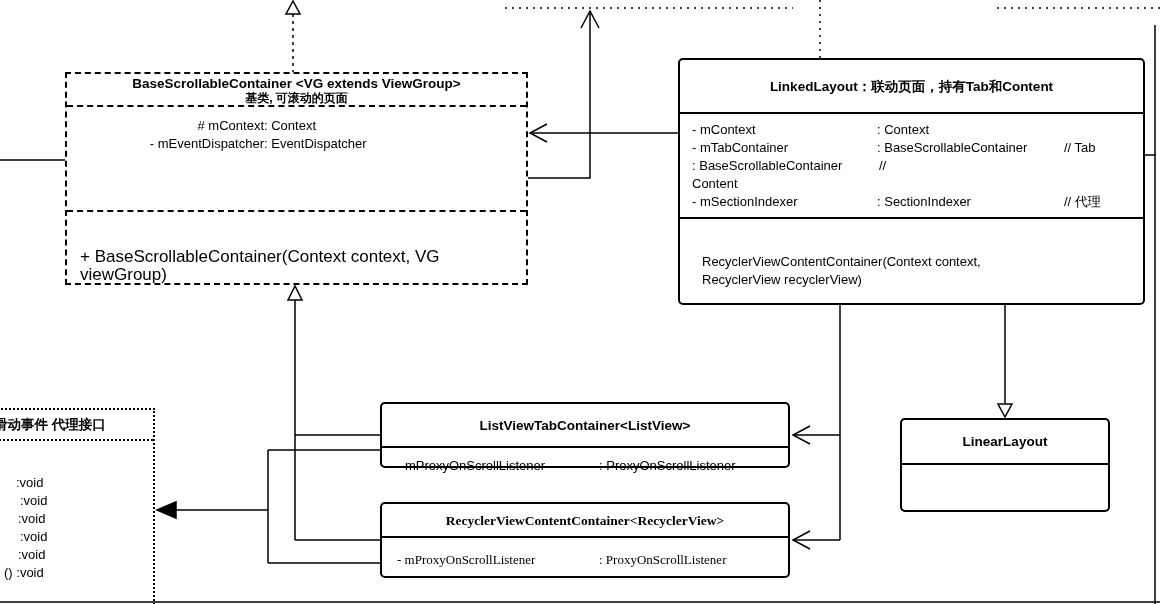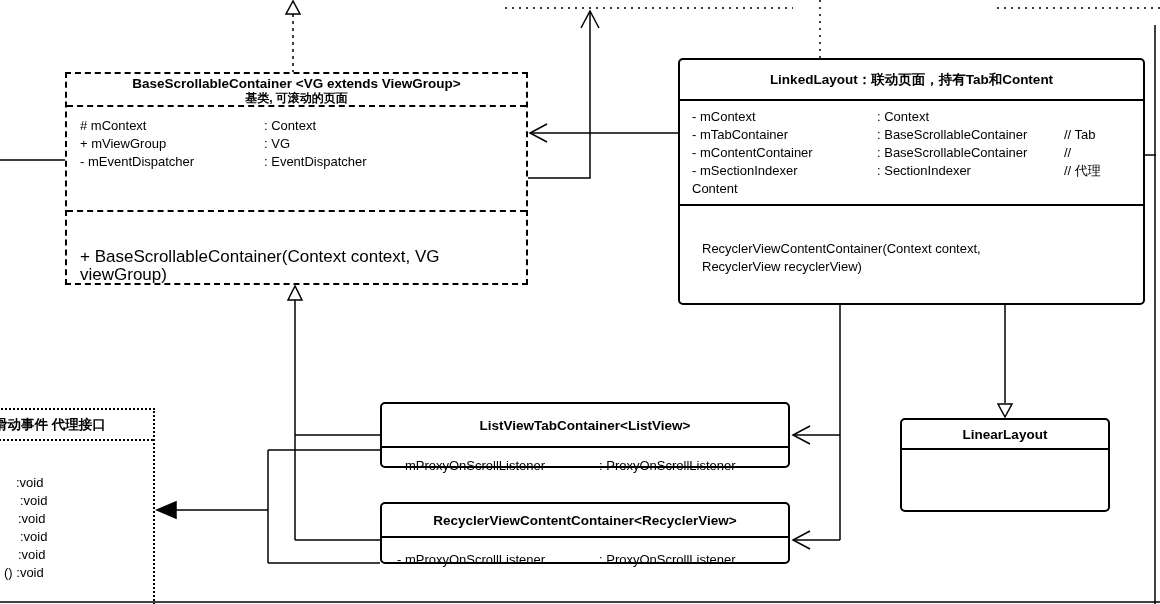--- a/index.html
+++ b/index.html
@@ -17,46 +17,46 @@
   .frow { display:flex; font-size:13px; line-height:18px; white-space:nowrap; }
   .frow .fname { flex:0 0 auto; }
   .frow .ftype { flex:0 0 auto; }
   .frow .fcomment { flex:0 0 auto; }
 
   
   #bsc { left:65px; top:72px; width:463px; height:213px; border-style:dashed; border-radius:0; }
   #bsc .title { height:28px; padding-top:3px; border-bottom:2px dashed #000; }
   #bsc .title .t2 { font-size:12px; }
   #bsc .fields { height:93px; padding:10px 0 0 13px; border-top:none; }
-  #bsc .frow .fname { width:184px; }
+  #bsc .frow .fname { width:184px;text-align:right; }
   #bsc .methods { border-top:2px dashed #000; padding:36px 0 0 13px; font-size:17px; line-height:18px; }
 
   
   #ll { left:678px; top:58px; width:467px; height:247px; }
-  #ll .title { height:39px; }
+  #ll .title { height:52px; }
   #ll .fields { height:105px; padding:7px 0 0 12px; }
   #ll .frow .fname { width:185px; }
   #ll .frow .ftype { width:187px; }
   #ll .methods { height:103px; padding:34px 12px 0 22px; font-size:13px; line-height:18px; }
 
   
   #lvtc { left:380px; top:402px; width:410px; height:66px; }
   #lvtc .title { height:42px; }
   #lvtc .fields { padding:9px 0 0 15px; }
   #lvtc .frow .fname { width:202px; }
 
   
-  #rvcc { left:380px; top:502px; width:410px; height:62px; }
+  #rvcc { left:380px; top:502px; width:410px; height:76px;font-family:Liberation Serif, serif; }
   #rvcc .title { height:32px; }
   #rvcc .fields { padding:13px 0 0 15px; }
   #rvcc .frow .fname { width:202px; }
 
   
   #lin { left:900px; top:418px; width:210px; height:94px; }
-  #lin .title { height:28px; }
+  #lin .title { height:43px; }
   #lin .body { height:58px; border-top:2px solid #000; }
 
   
   #spi { left:-70px; top:408px; width:225px; height:260px; border:2px dotted #000; border-radius:0; }
   #spi .title { height:29px; text-align:left; padding-left:62px; border-bottom:2px dotted #000;
                 justify-content:center; font-size:13.5px; }
   #spi .rows { margin-top:33px; font-size:13px; line-height:18px; }
   #spi .rows div { white-space:nowrap; }
   #spi .rows div:nth-child(1){ padding-left:84px; }
   #spi .rows div:nth-child(2){ padding-left:88px; }
@@ -79,24 +79,20 @@
     <div class="title">
       <span class="t1">BaseScrollableContainer &lt;VG extends ViewGroup&gt;</span>
       <span class="t2">基类, 可滚动的页面</span>
     </div>
     <div class="fields">
       <div class="frow">
         <span class="fname"># mContext</span>
         <span class="ftype">: Context</span>
       </div>
       <div class="frow">
-        <span class="fname">+ mViewGroup</span>
-        <span class="ftype">: VG</span>
-      </div>
-      <div class="frow">
         <span class="fname">- mEventDispatcher</span>
         <span class="ftype">: EventDispatcher</span>
       </div>
     </div>
     <div class="methods">
       <div>+ BaseScrollableContainer(Context context, VG viewGroup)</div>
     </div>
   </div>
 
   <div class="box" id="ll">
@@ -108,31 +104,30 @@
         <span class="fname">- mContext</span>
         <span class="ftype">: Context</span>
         <span class="fcomment"></span>
       </div>
       <div class="frow">
         <span class="fname">- mTabContainer</span>
         <span class="ftype">: BaseScrollableContainer</span>
         <span class="fcomment">// Tab</span>
       </div>
       <div class="frow">
-        <span class="fname">- mContentContainer</span>
         <span class="ftype">: BaseScrollableContainer</span>
         <span class="fcomment">//</span>
+      </div>
+      <div class="frow">
+        <span class="fname">Content</span>
       </div>
       <div class="frow">
         <span class="fname">- mSectionIndexer</span>
         <span class="ftype">: SectionIndexer</span>
         <span class="fcomment">// 代理</span>
-      </div>
-      <div class="frow">
-        <span class="fname">Content</span>
       </div>
     </div>
     <div class="methods sec">
       <div>RecyclerViewContentContainer(Context context,</div>
       <div>RecyclerView recyclerView)</div>
     </div>
   </div>
 
   <div class="box" id="lvtc">
     <div class="title">

